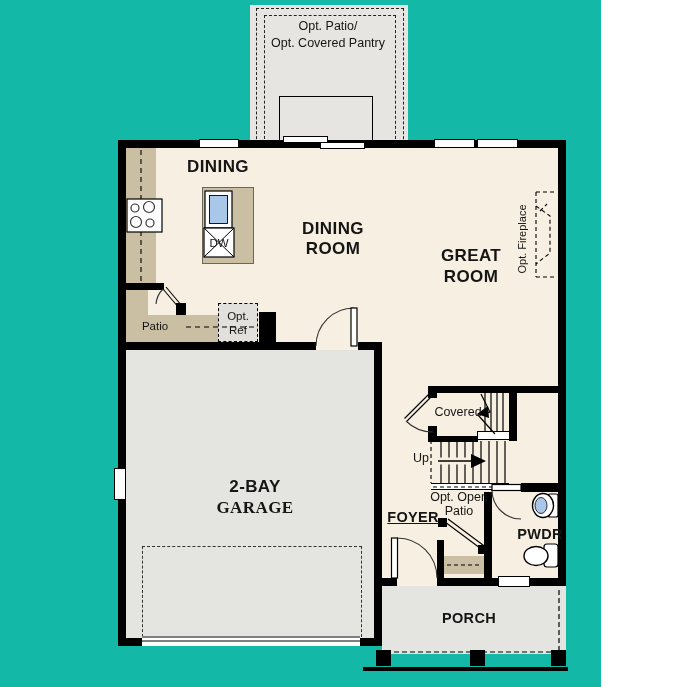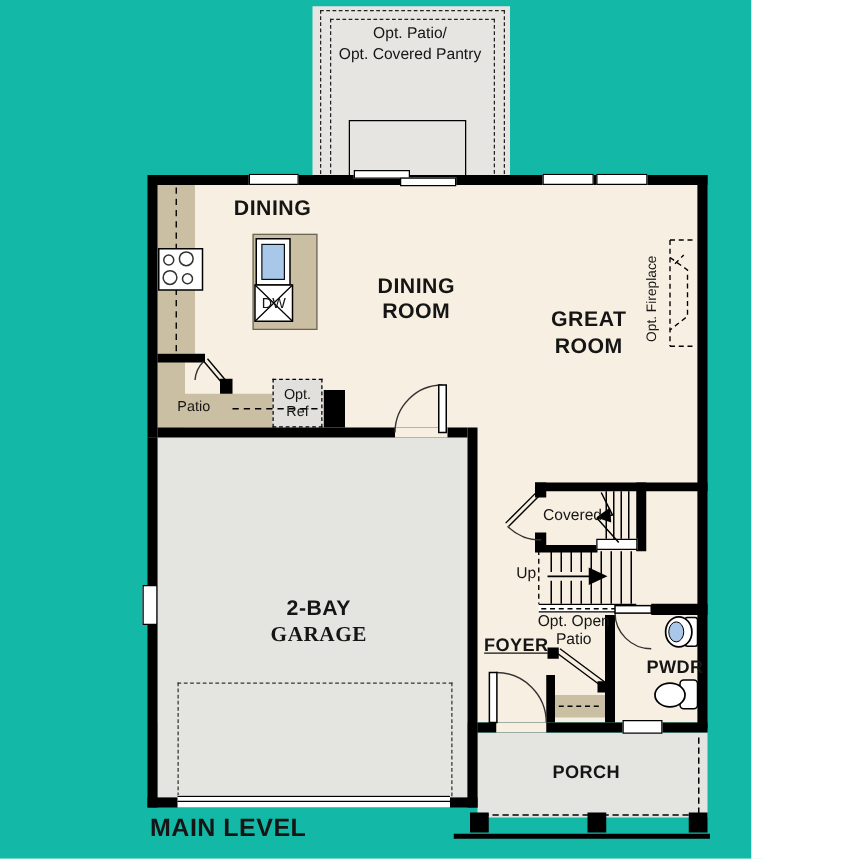--- a/index.html
+++ b/index.html
@@ -210,14 +210,13 @@
 
   <div class="lbl sm" style="left:458px;top:412px;">Covered</div>
   <div class="lbl sm" style="left:421px;top:458px;">Up</div>
   <div class="lbl sm" style="left:459px;top:497px;">Opt. Open</div>
   <div class="lbl sm" style="left:459px;top:511px;">Patio</div>
 
   <div class="lbl mid" style="left:413px;top:517px;text-decoration:underline;">FOYER</div>
   <div class="lbl mid" style="left:518px;top:534px;margin-left:22px;">PWDR</div>
   <div class="lbl mid" style="left:469px;top:618px;">PORCH</div>
 
-  <div class="lbl main" style="left:120px;top:663px;">MAIN LEVEL</div>
 </div>
 
 </body></html>

